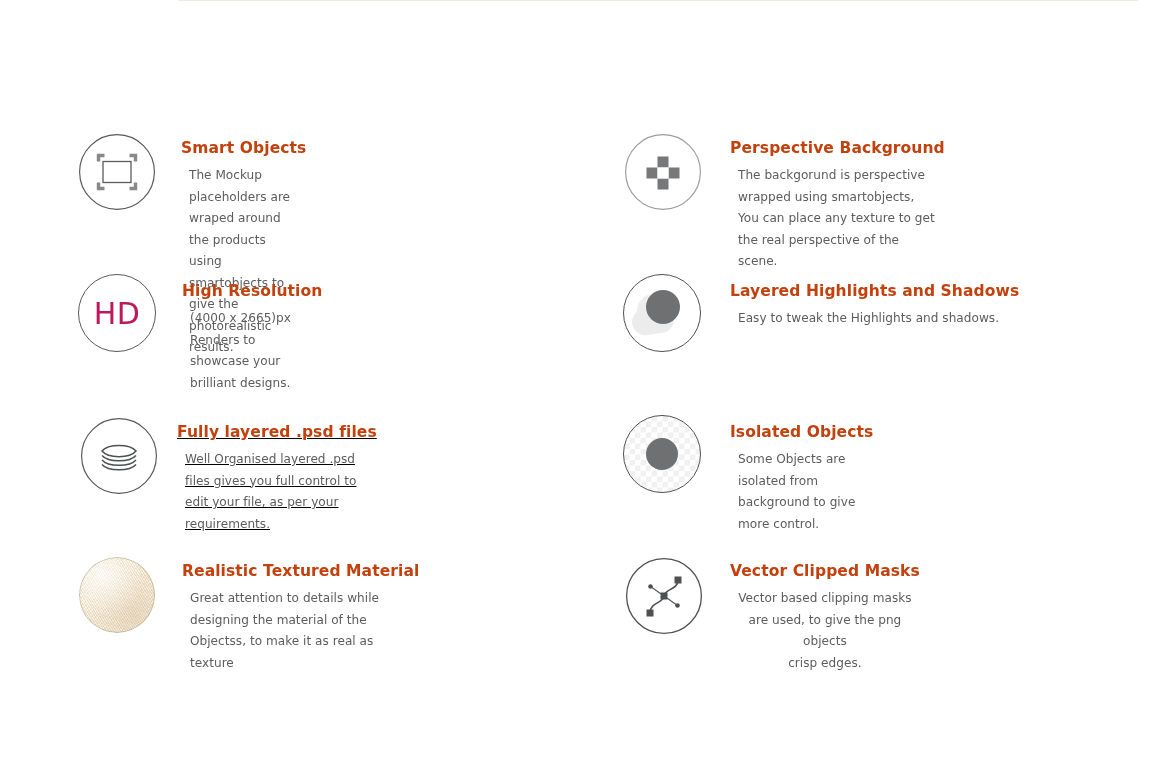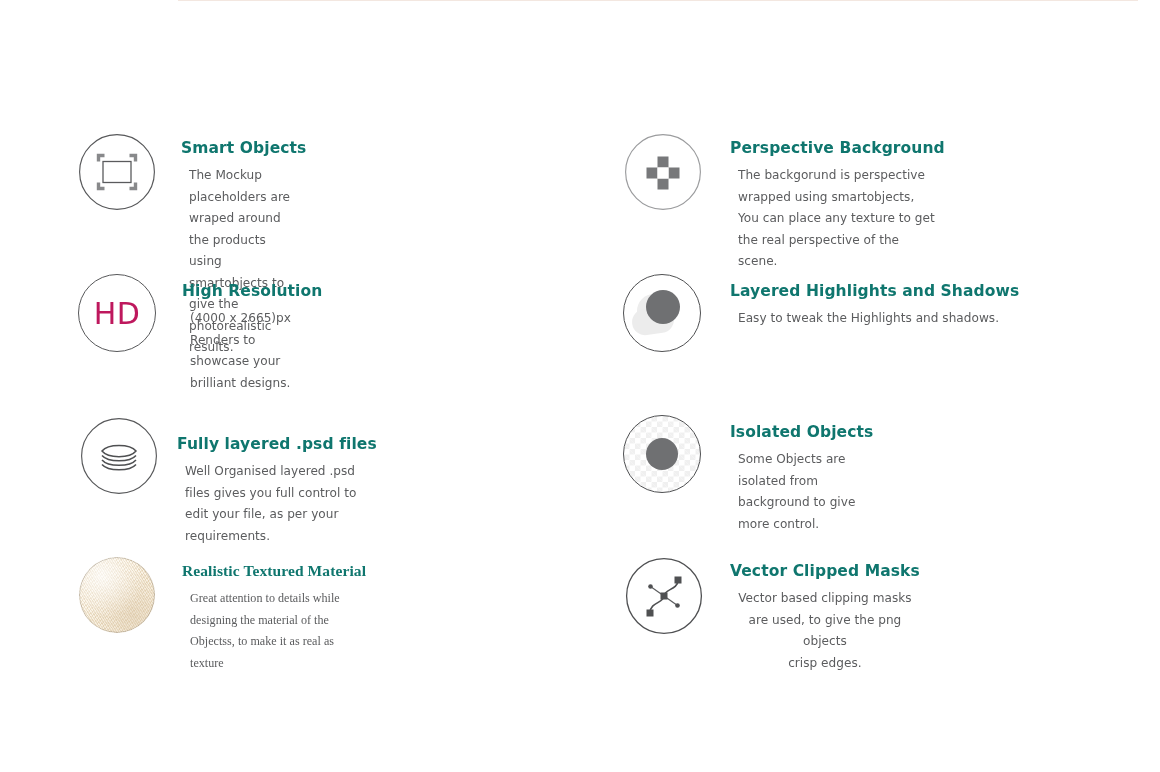--- a/index.html
+++ b/index.html
@@ -61,42 +61,42 @@
   .feature-text {
     position: absolute;
     top: 7px;
   }
   .col-left .feature-text  { left: 103px; }
   .col-right .feature-text { left: 107px; }
 
   .feature-title {
     font-size: 15.5px;
     font-weight: bold;
-    color: #0f766e;
+    color: #c2410c;
     letter-spacing: 0.1px;
     white-space: nowrap;
     margin: 0 0 6px 0;
     line-height: 18px;
   }
 
   .feature-desc {
     font-size: 12.1px;
     font-weight: normal;
     color: #5b5c5e;
     line-height: 21.5px;
     margin: 8px;
     white-space: pre-line;
     letter-spacing: 0.02px;
   }
 
   
   .f-smart  .feature-text { left: 103px; top: 6px; }
   .f-hd     .feature-text { left: 104px; top: 8px; }
-  .f-psd    .feature-text { left: 99px;  top: 20px; }
-  .f-tex    .feature-text { left: 104px; top: 6px; font-family: Liberation Serif, serif; }
+  .f-psd    .feature-text { left: 99px;  top: 8px; text-decoration: underline; }
+  .f-tex    .feature-text { left: 104px; top: 6px; }
   .f-persp  .feature-text { left: 107px; top: 6px; }
   .f-layers .feature-text { left: 107px; top: 8px; }
   .f-iso    .feature-text { left: 107px; top: 8px; }
   .f-vector .feature-text { left: 107px; top: 6px; text-align: center; }
 
   
   .ring {
     position: absolute;
     box-sizing: border-box;
     border: 1.15px solid #57585a;

